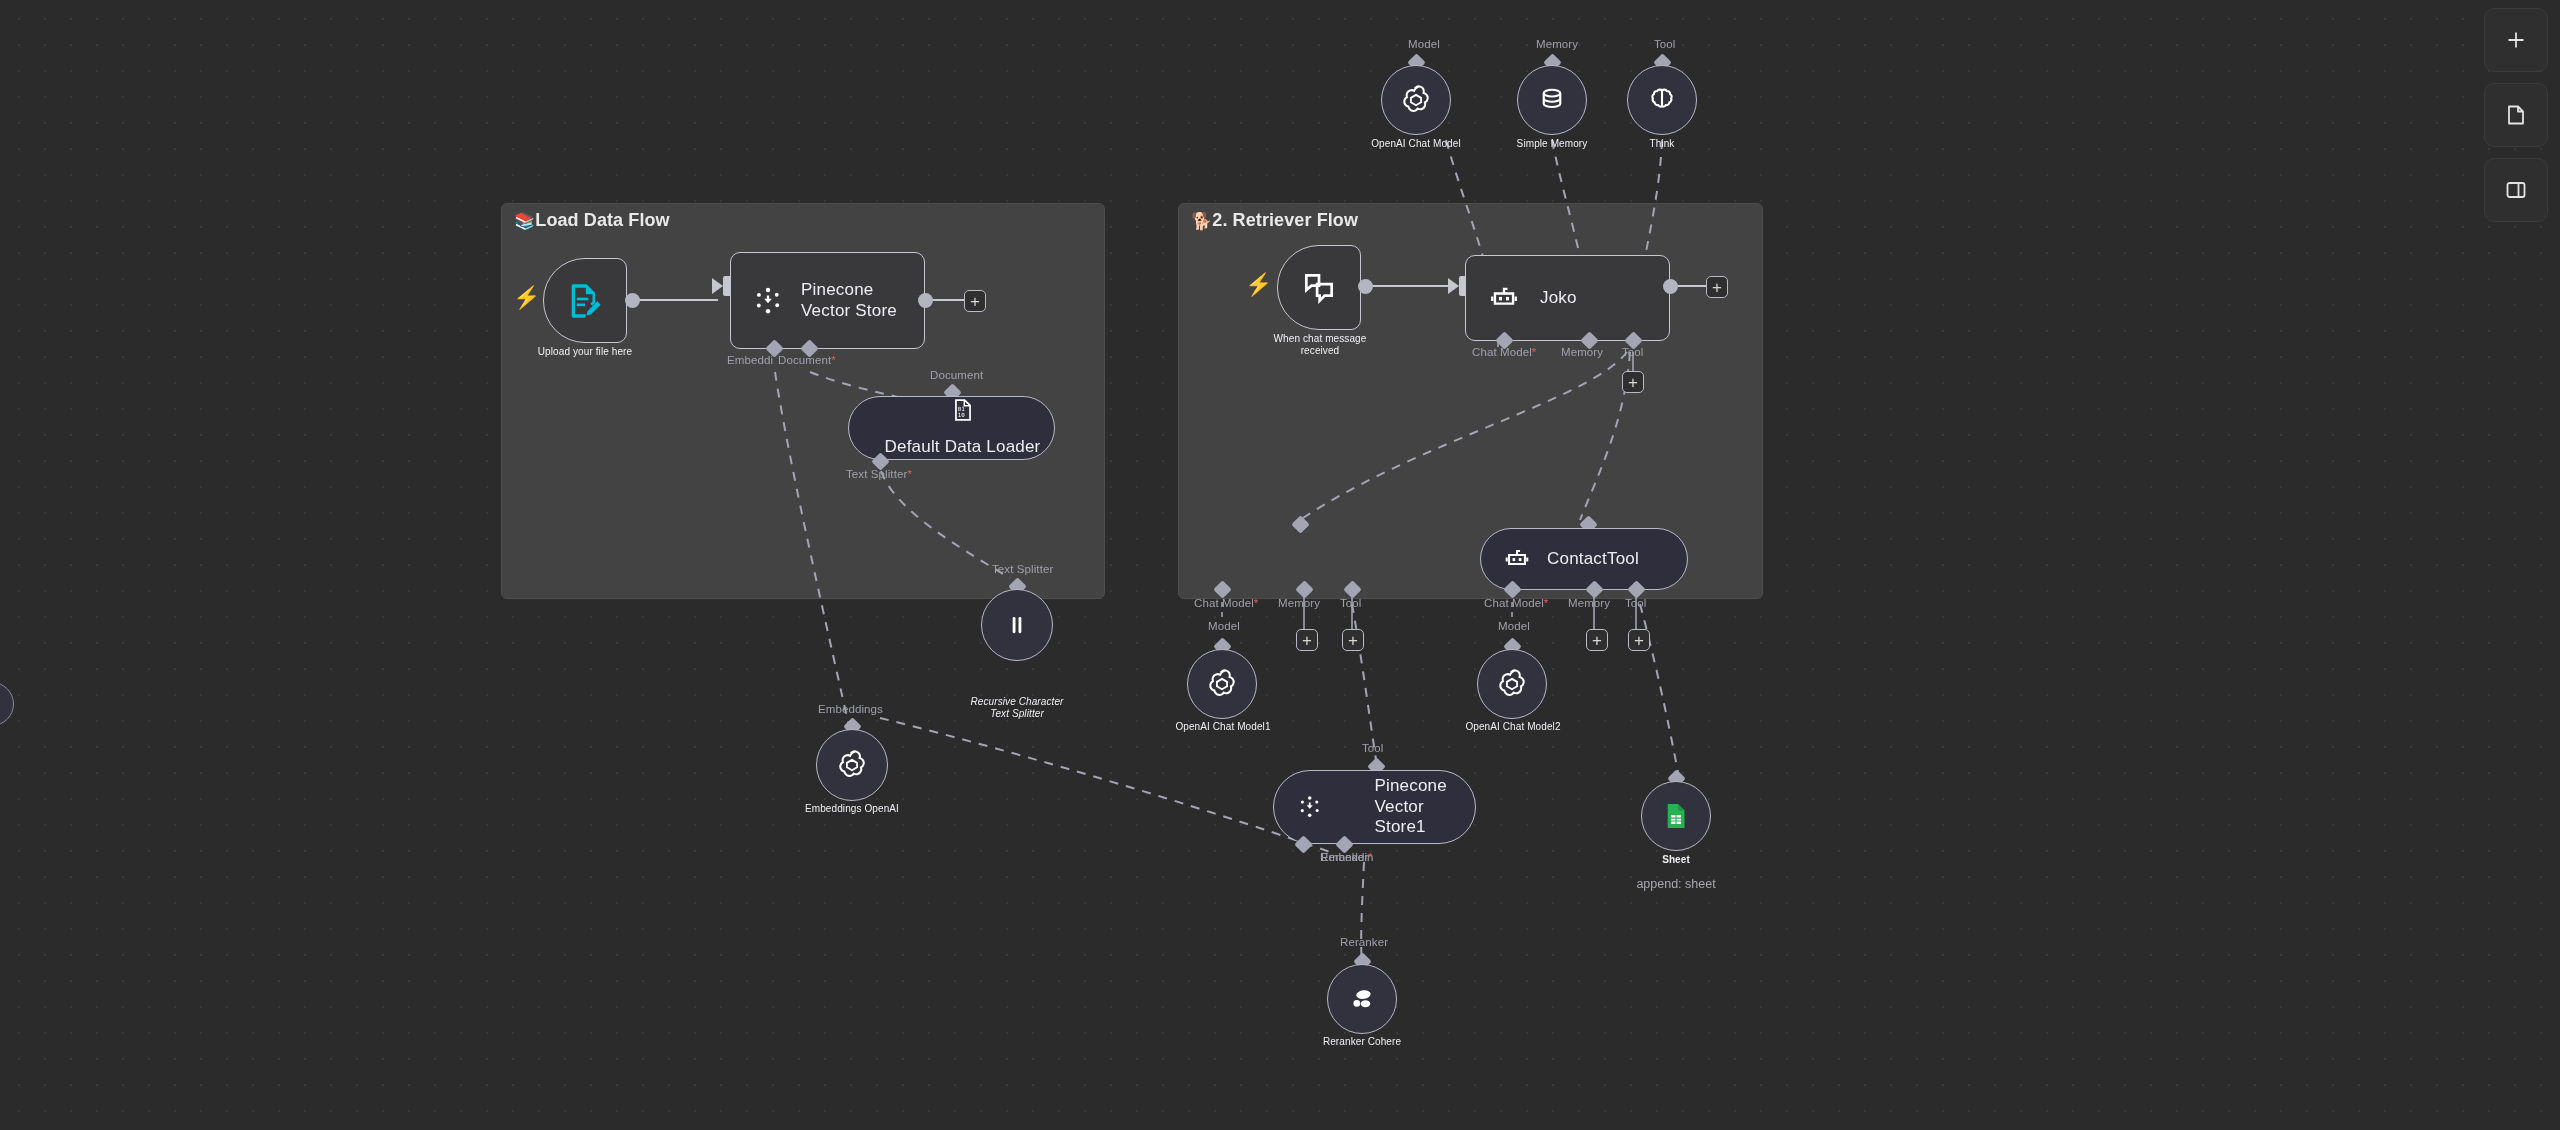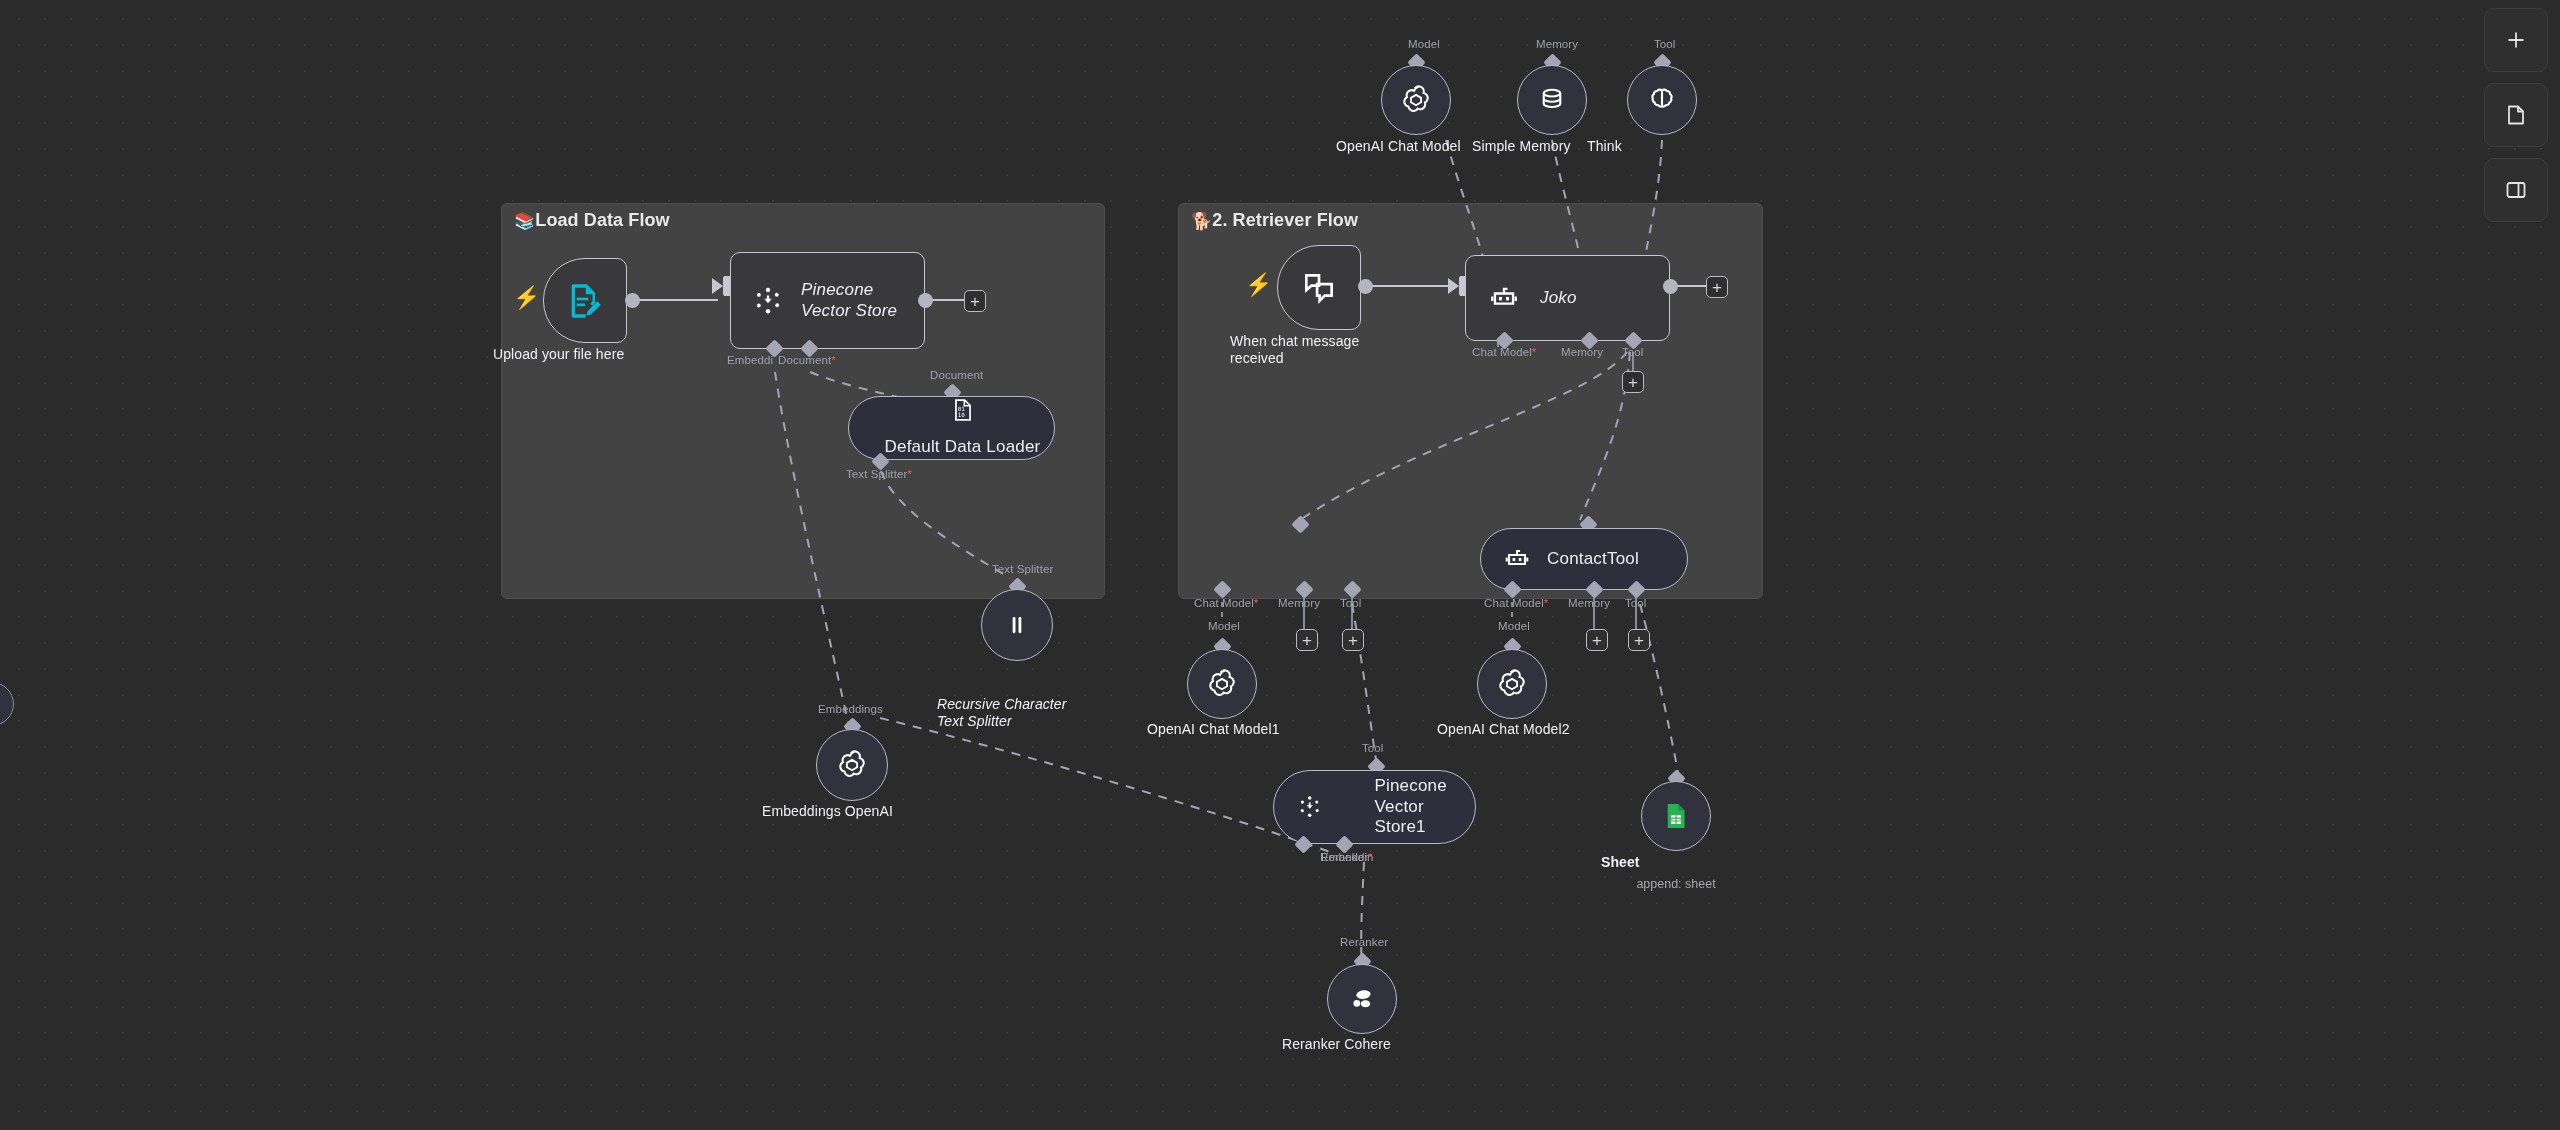--- a/index.html
+++ b/index.html
@@ -43,21 +43,20 @@
   
   .node { position: absolute; }
 
   
   .n-rect {
     background: #39393c;
     border: 1.6px solid #c6c7d1;
     border-radius: 10px;
     display: flex; align-items: center;
     color: #e9eaf0;
-    font-style: italic;
   }
   .n-rect.trigger {
     border-top-left-radius: 42px;
     border-bottom-left-radius: 42px;
     background: #39393c;
   }
   .n-label-in {
     font-size: 17px; color: #eceef4; white-space: nowrap;
     letter-spacing: .2px;
   }
@@ -76,22 +75,22 @@
     background: #32323f;
     border: 1.5px solid #b8b9c6;
     border-radius: 50%;
     display: flex; align-items: center; justify-content: center;
   }
 
   
   .n-caption {
     position: absolute;
     color: #f0f1f5;
-    font-size: 14px;
-    text-align: left;
+    font-size: 10px;
+    text-align: center;
     white-space: pre-line;
     line-height: 1.22;
     letter-spacing: .1px;
   }
   .n-subcaption {
     position: absolute;
     color: #a6a7b0;
     font-size: 12.5px;
     text-align: center;
     white-space: nowrap;

